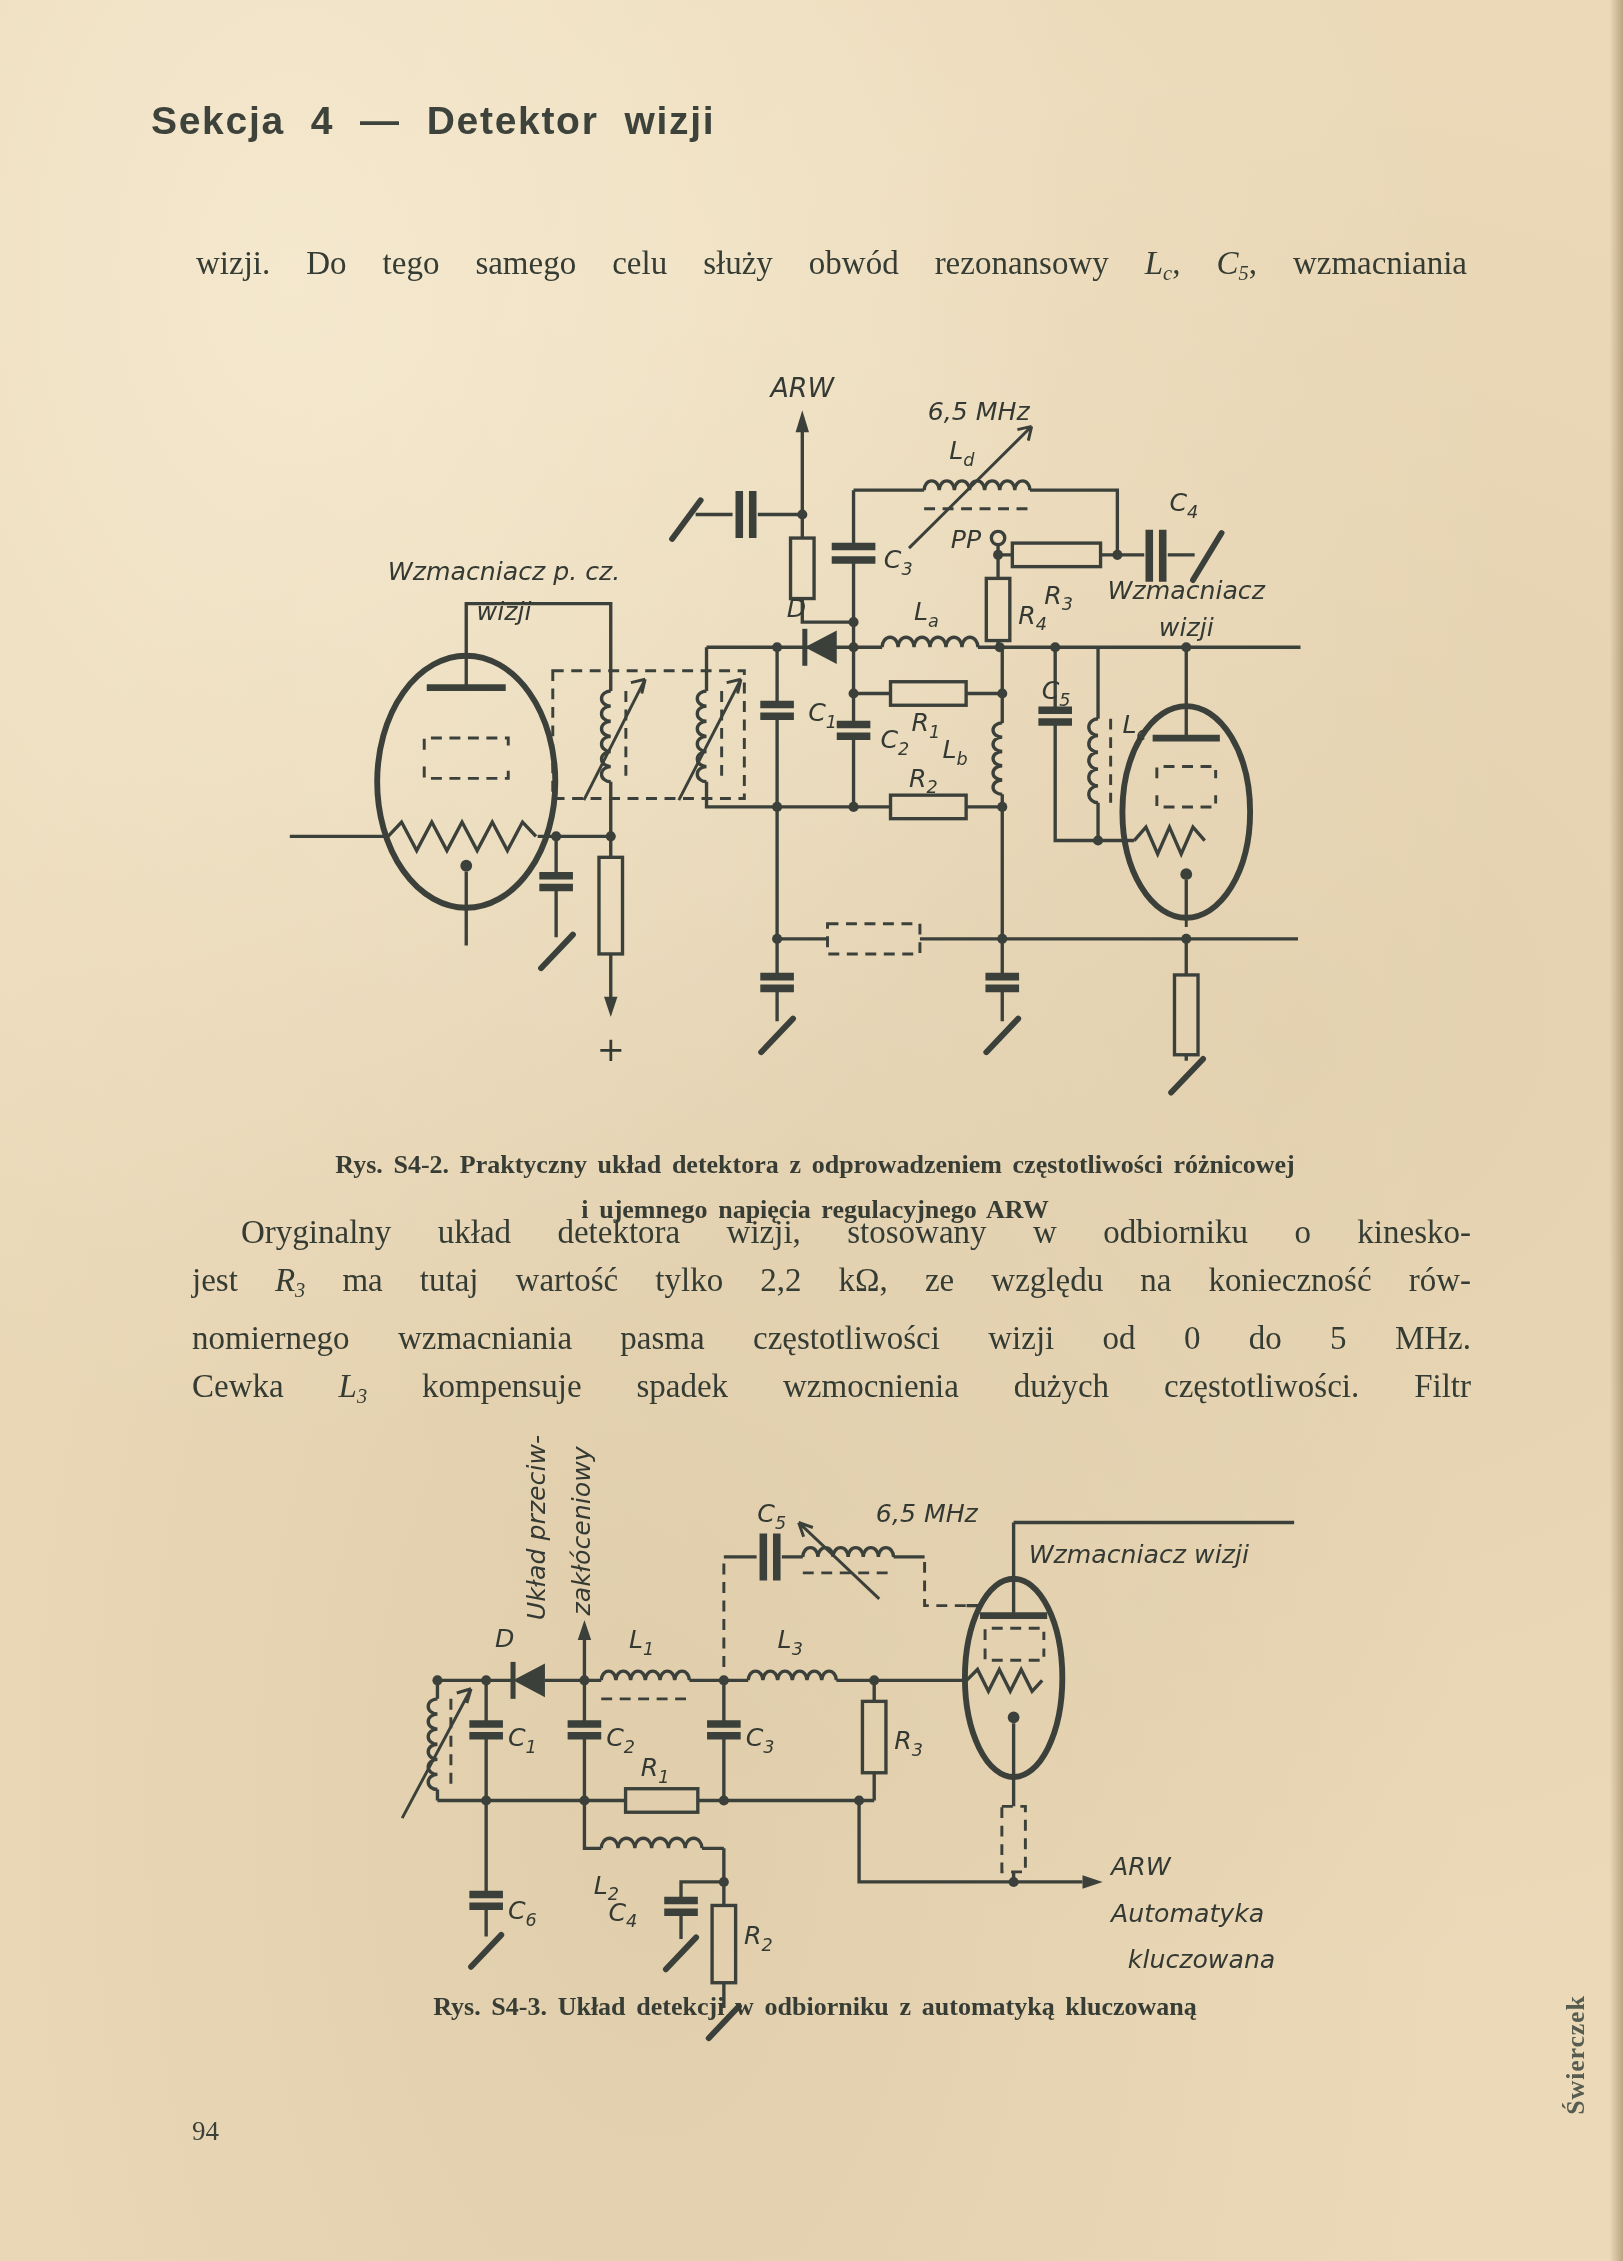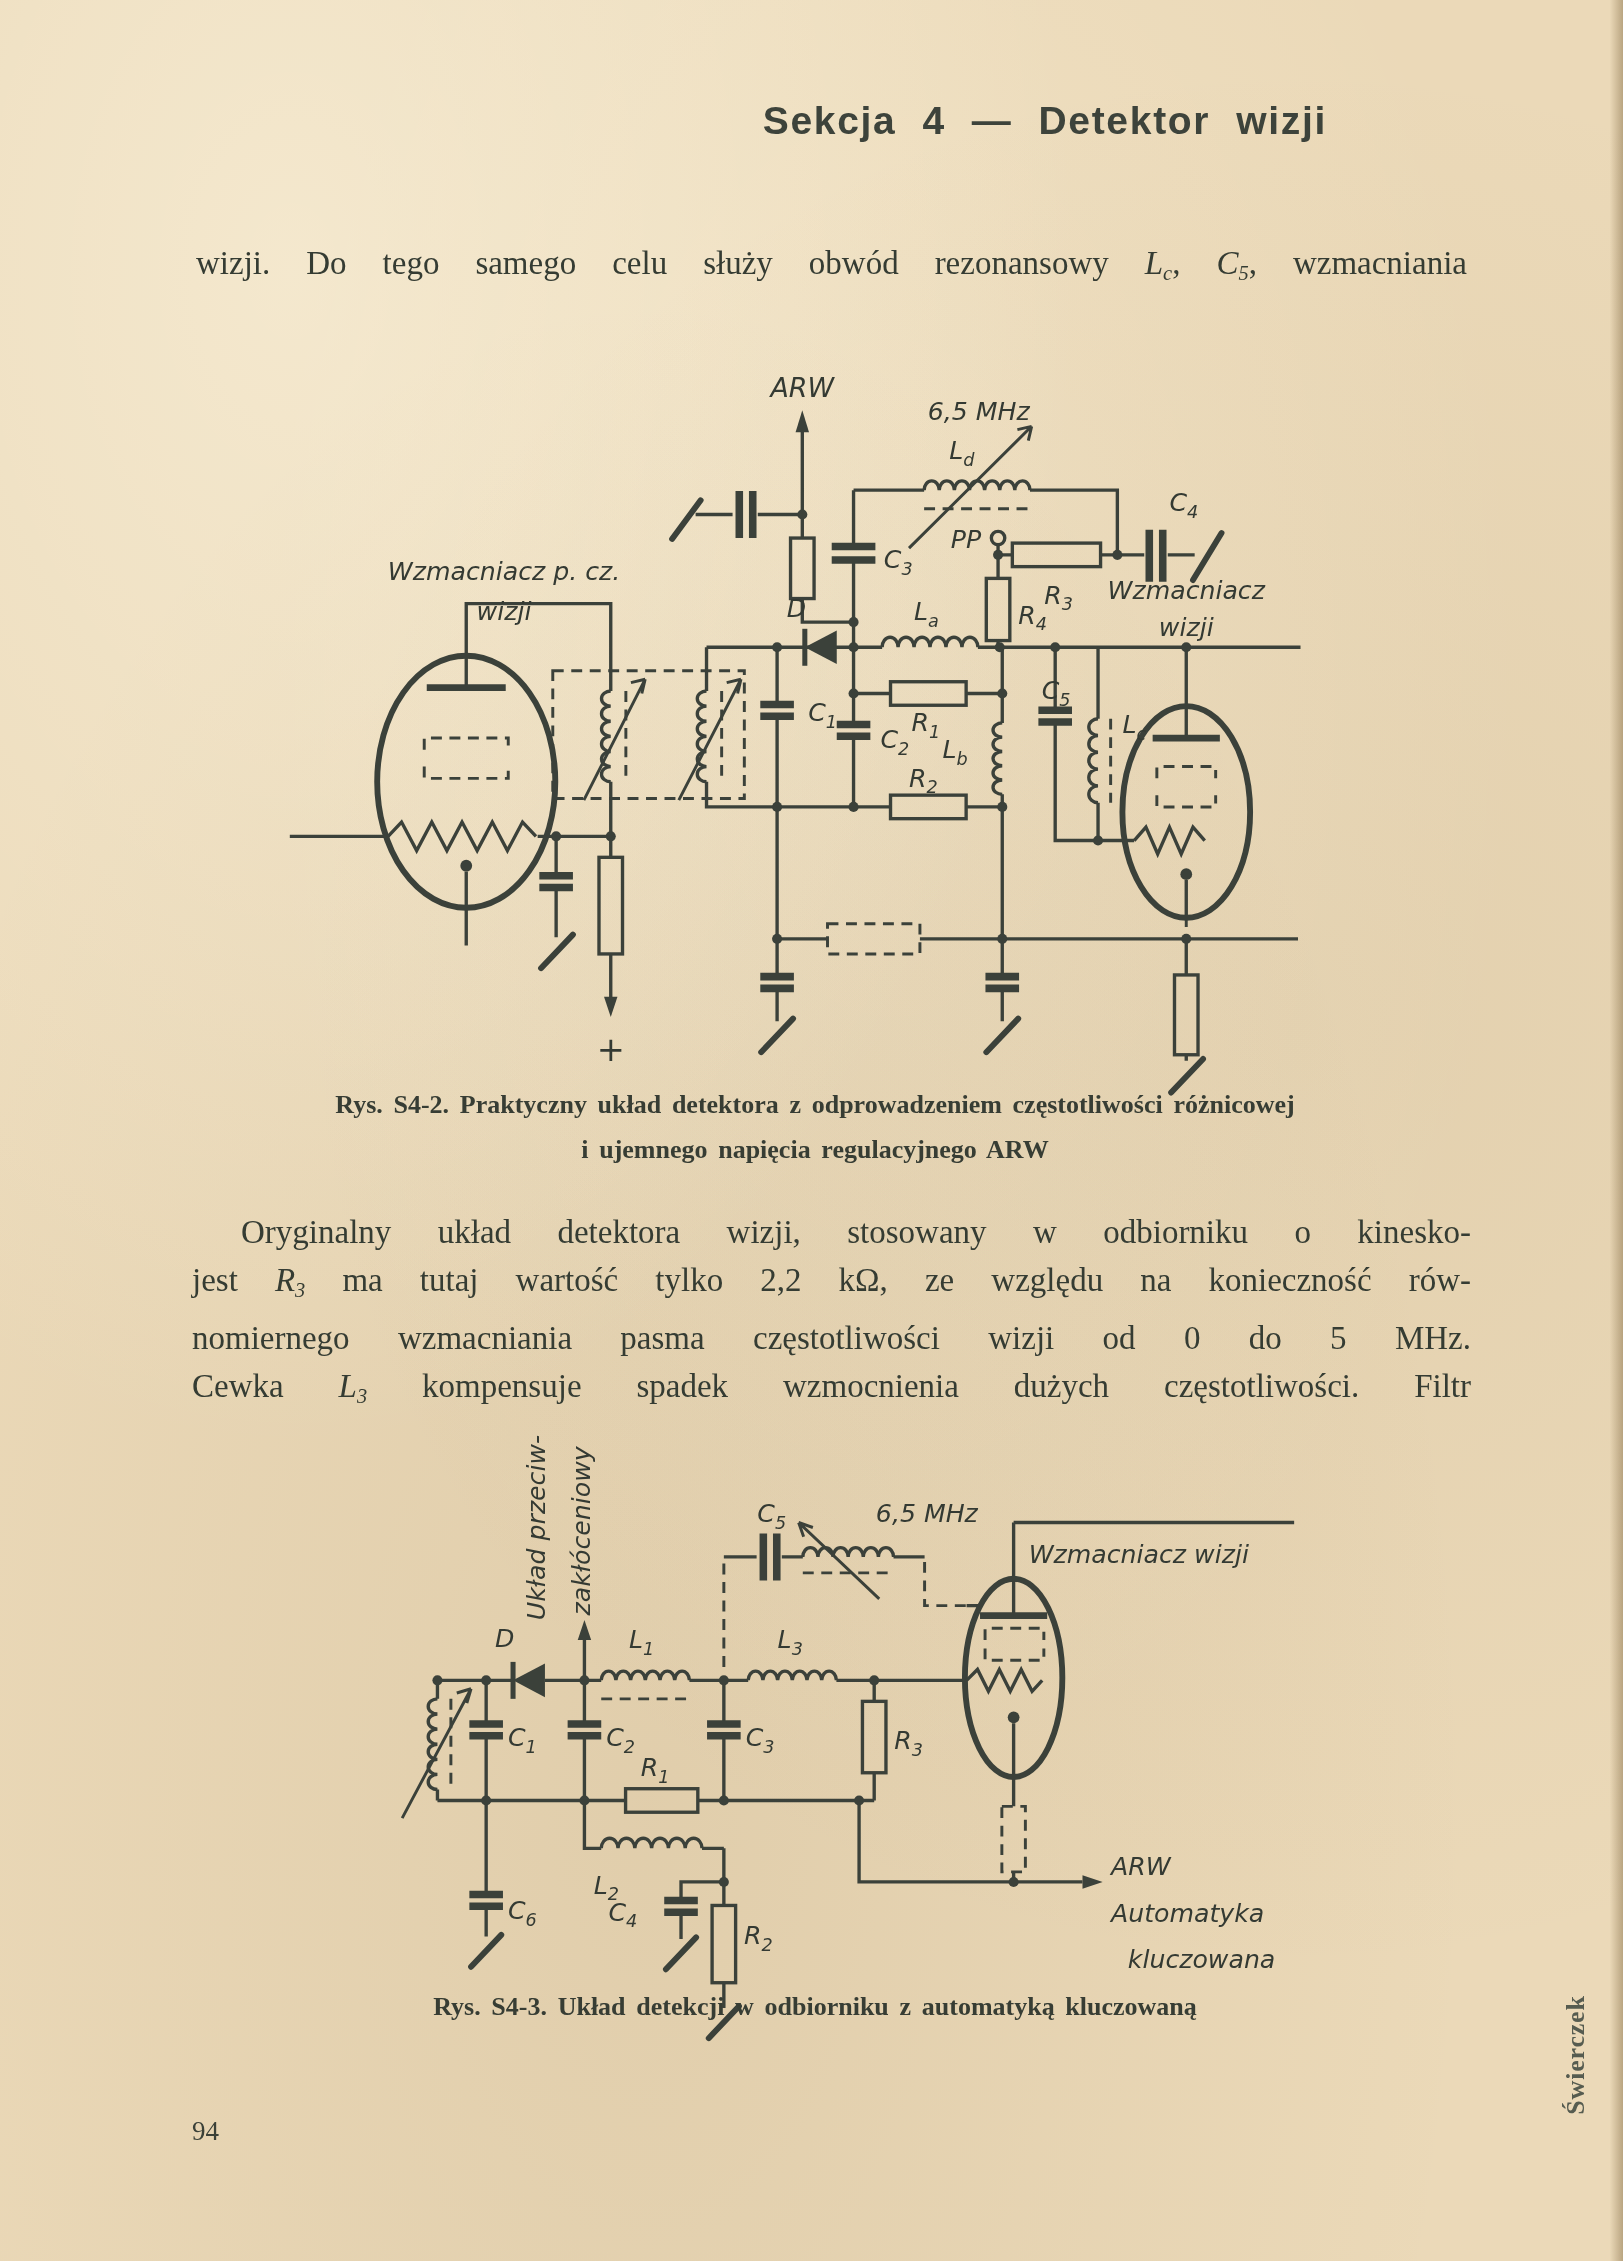--- a/index.html
+++ b/index.html
@@ -9,37 +9,37 @@
       linear-gradient(to left, rgba(105,80,40,.38), rgba(105,80,40,0) 13.4px),
       radial-gradient(ellipse at 18% 12%, rgba(255,250,232,.45), rgba(255,250,232,0) 42%),
       radial-gradient(ellipse at 80% 45%, rgba(120,92,44,.07), rgba(120,92,44,0) 55%),
       radial-gradient(ellipse at 40% 80%, rgba(120,92,44,.09), rgba(120,92,44,0) 60%),
       radial-gradient(ellipse at 55% 30%, rgba(255,248,228,.25), rgba(255,248,228,0) 50%),
       #ebd9b8;
     font-family:"Liberation Serif", serif;color:#343a31;
   }
   .abs{position:absolute;}
   #title{
-    left:151px;top:99px;width:1176px;text-align:right;
+    left:151px;top:99px;width:1176px;text-align:left;
     font-family:"Liberation Sans", sans-serif;font-weight:bold;
     font-size:39px;letter-spacing:1.7px;word-spacing:13.4px;color:#3d433b;
   }
   .body-text{font-size:33px;line-height:48px;color:#353c33;word-spacing:3.4px;}
   .line{text-align:justify;text-align-last:justify;}
   .line.last-left{text-align-last:left;word-spacing:11px;}
   .line.indent{text-indent:49px;}
   #para1{left:196px;top:239px;width:1271px;}
   #para2{left:192px;top:1208px;width:1279px;}
   .sym{font-style:italic;}
   .sub{font-size:0.62em;vertical-align:-0.28em;font-style:italic;}
   .caption{
     text-align:center;font-weight:bold;font-size:26px;line-height:45px;color:#373d34;
     word-spacing:4.2px;
   }
-  #cap1{left:168px;top:1082px;width:1294px;}
+  #cap1{left:168px;top:1142px;width:1294px;}
   #cap2{left:168px;top:1984px;width:1294px;}
   #pagenum{left:192px;top:2116px;font-size:27px;color:#3b4138;}
   #edge-note{
     left:1452px;top:2038px;width:252px;height:34px;
     transform:rotate(-90deg);
     font-weight:bold;font-size:26px;color:#565c50;text-align:center;letter-spacing:0.8px;
   }
   svg text{
     font-family:"DejaVu Sans", sans-serif;font-style:italic;
     font-size:30px;fill:#343a33;

